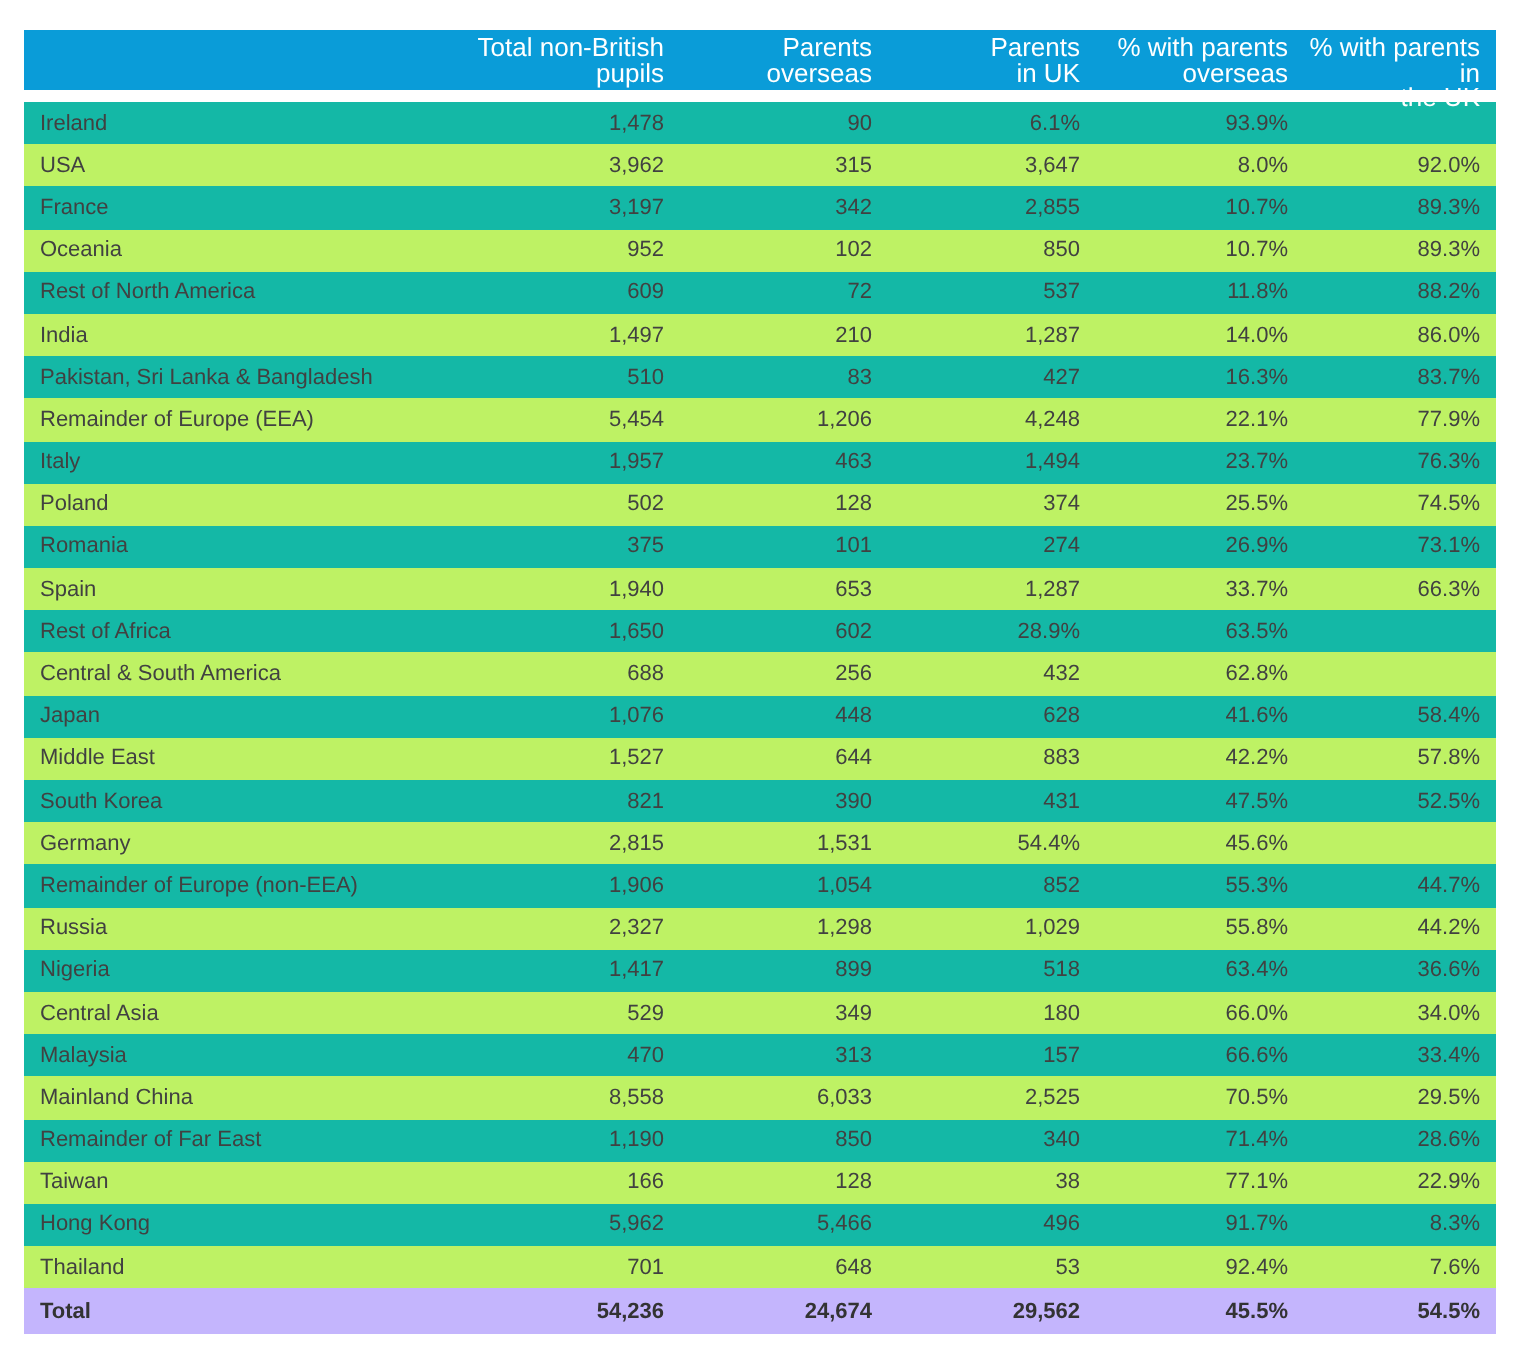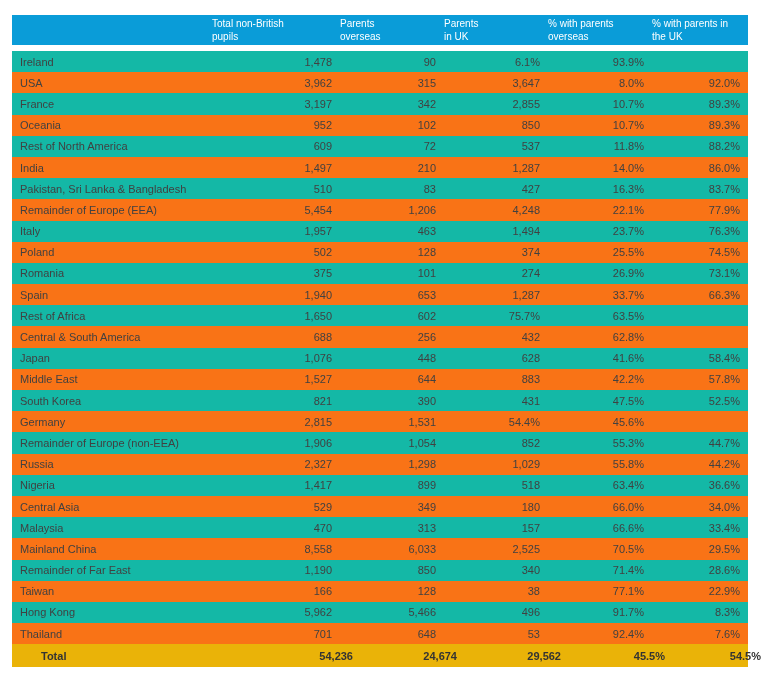--- a/index.html
+++ b/index.html
@@ -21,54 +21,53 @@
     display: grid;
     grid-template-columns: 200px 128px 104px 104px 104px 96px;
   }
   
   .header-row {
     background: #0a9cd8;
     height: 30px;
   }
   .header-cell {
     color: #ffffff;
-    font-size: 10px;
+    font-size: 13px;
     line-height: 12.5px;
-    text-align: left;
+    text-align: right;
     padding: 3px 8px 0 0;
     white-space: pre-line;
   }
   
   .header-gap { height: 6px; background: #ffffff; }
   
   .data-row {
     height: 21.2px;
-    background: #f97316;
+    background: #bef264;
   }
   .data-row.odd { background: #14b8a6; }
   .cell {
     display: flex;
     align-items: center;
     font-size: 11px;
     color: #414141;
     overflow: hidden;
   }
   .cell.country {
     justify-content: flex-start;
     padding-left: 8px;
   }
   .cell.num {
     justify-content: flex-end;
     padding-right: 8px;
   }
   
   .total-row {
     height: 23px;
-    background: #eab308;
-    padding-left: 21px;
+    background: #c4b5fd;
   }
   .total-row .cell {
     font-weight: bold;
     color: #333333;
   }
 </style>
 </head>
 <body>
 
 <div class="table-wrap">
@@ -194,21 +193,21 @@
     <div class="cell num">653</div>
     <div class="cell num">1,287</div>
     <div class="cell num">33.7%</div>
     <div class="cell num">66.3%</div>
   </div>
 
   <div class="grid-row data-row odd">
     <div class="cell country">Rest of Africa</div>
     <div class="cell num">1,650</div>
     <div class="cell num">602</div>
-    <div class="cell num">75.7%</div>
+    <div class="cell num">28.9%</div>
     <div class="cell num">63.5%</div>
   </div>
 
   <div class="grid-row data-row">
     <div class="cell country">Central &amp; South America</div>
     <div class="cell num">688</div>
     <div class="cell num">256</div>
     <div class="cell num">432</div>
     <div class="cell num">62.8%</div>
   </div>

